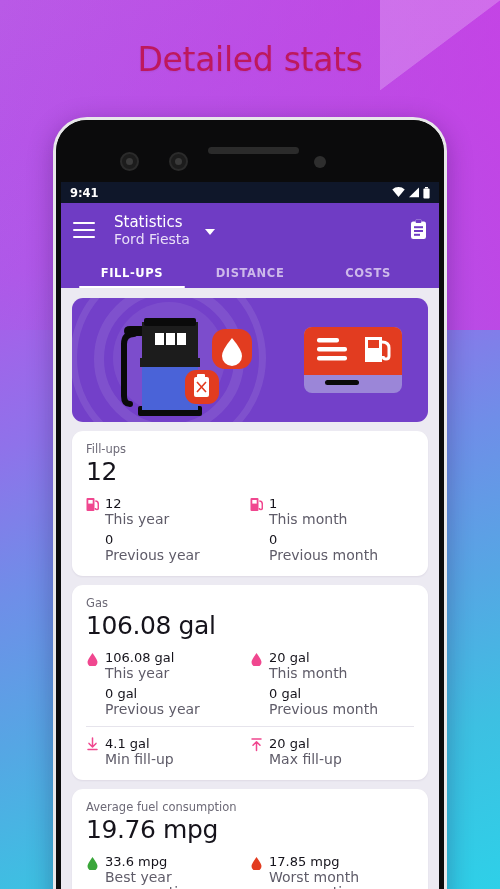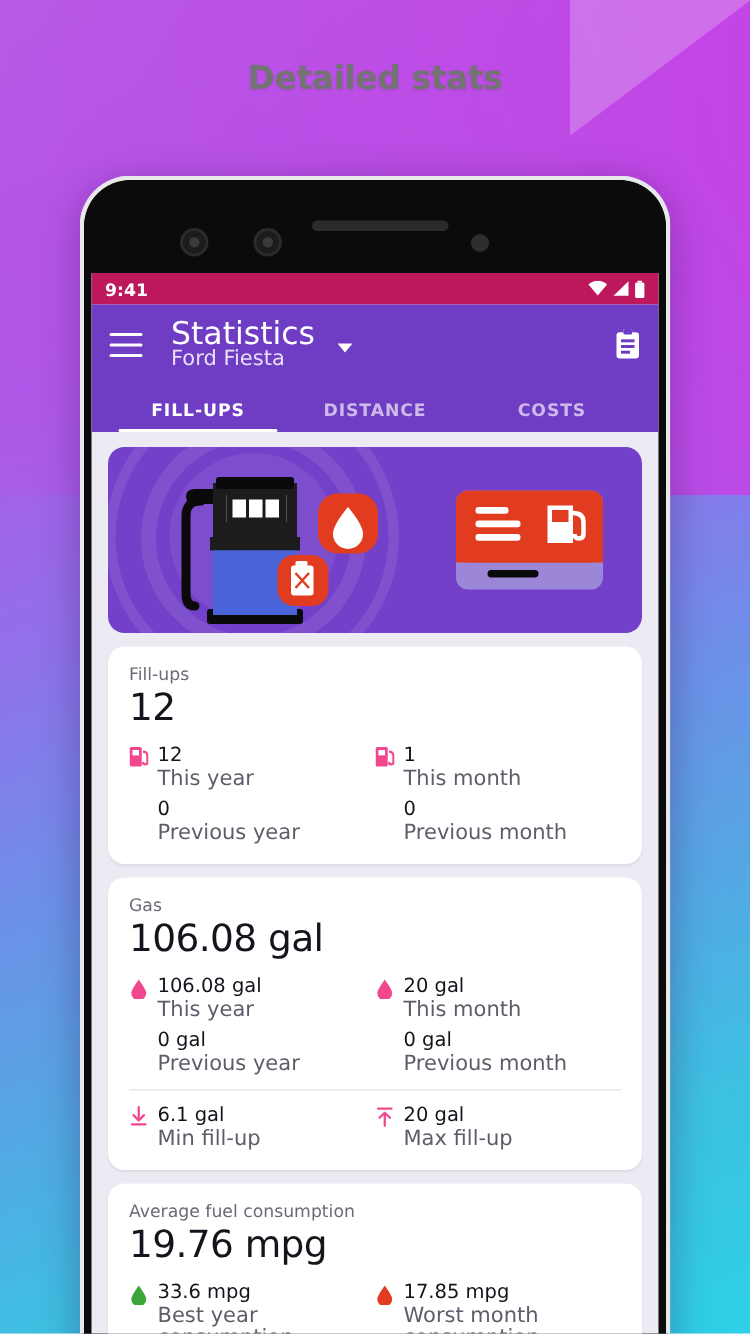--- a/index.html
+++ b/index.html
@@ -27,23 +27,23 @@
   
   .huetop {
     position:absolute; top:0; left:0; width:100%; height:330px;
     background:linear-gradient(105deg, rgba(168,94,226,0.0) 0%, rgba(201,62,226,0.55) 65%, rgba(207,56,228,0.75) 100%);
     pointer-events:none;
   }
 
   .headline {
     position:absolute; top:40px; left:0; width:100%;
     text-align:center;
-    color:#737373;
-    font-size:22px;
-    font-weight:bold;
+    color:#be185d;
+    font-size:33px;
+    font-weight:normal;
     letter-spacing:-0.3px;
     z-index:5;
     text-shadow:0 1px 2px rgba(0,0,0,0.08);
   }
 
   
   .phone {
     position:absolute;
     left:53px; top:117px;
     width:394px; height:790px;
@@ -65,32 +65,32 @@
   .sensor { position:absolute; width:12px; height:12px; border-radius:50%; background:#2e2e2e; left:258px; top:36px; }
   .speaker { position:absolute; width:91px; height:7px; border-radius:4px; background:#2b2b2b; left:152px; top:27px; }
 
   .screen {
     position:absolute; left:5px; right:5px; top:62px; bottom:0;
     background:#eceaf2;
     overflow:hidden;
   }
 
   .statusbar {
-    height:21px; background:#be185d; color:#fff;
+    height:21px; background:#0f172a; color:#fff;
     display:flex; align-items:center; justify-content:space-between;
     padding:0 9px; font-size:11.5px; font-weight:bold;
   }
   .sb-right { display:flex; align-items:center; gap:3px; }
 
   .appbar { background:#6f3cc4; padding:10px 12px 0 12px; }
   .appbar-row { display:flex; align-items:center; }
   .hamburger { width:22px; height:16px; display:flex; flex-direction:column; justify-content:space-between; cursor:pointer; flex:0 0 auto; }
   .hamburger span { display:block; height:2px; background:#fff; border-radius:1px; }
   .titlewrap { margin-left:19px; }
-  .title-main { color:#fff; font-size:21px; line-height:19px; }
+  .title-main { color:#fff; font-size:15px; line-height:19px; }
   .title-sub { color:#e9dff8; font-size:14px; line-height:14px; }
   .caret { margin-left:15px; width:0;height:0;border-left:5.5px solid transparent;border-right:5.5px solid transparent;border-top:6px solid #fff; margin-top:4px; }
   .spacer { flex:1; }
   .clip-icon { width:17px; height:21px; position:relative; }
 
   .tabs { display:flex; margin-top:11px; }
   .tab { flex:1; text-align:center; padding:9px 0 8px 0; font-size:11.5px; font-weight:bold; letter-spacing:0.6px; color:#cdb9ea; position:relative; cursor:pointer; }
   .tab.active { color:#ffffff; }
   .tab.active::after { content:""; position:absolute; left:6px; right:6px; bottom:0; height:2.5px; background:#fff; border-radius:2px; }
 
@@ -300,21 +300,21 @@
             </div>
           </div>
           <div class="divider"></div>
           <div class="grid2" style="margin-top:0;">
             <div class="col">
               <div class="stat-row">
                 <svg class="stat-ico" viewBox="0 0 13 15">
                   <path d="M6.5 1 L6.5 9.5 M3 6.4 L6.5 10 L10 6.4" stroke="#f0478f" stroke-width="1.5" fill="none" stroke-linecap="round" stroke-linejoin="round"></path>
                   <path d="M2 12.6 L11 12.6" stroke="#f0478f" stroke-width="1.5" stroke-linecap="round"></path>
                 </svg>
-                <div class="stat-num">6.1 gal</div>
+                <div class="stat-num">4.1 gal</div>
               </div>
               <div class="stat-cap tight">Min fill-up</div>
             </div>
             <div class="col">
               <div class="stat-row">
                 <svg class="stat-ico" viewBox="0 0 13 15">
                   <path d="M2 2 L11 2" stroke="#f0478f" stroke-width="1.5" stroke-linecap="round"></path>
                   <path d="M6.5 5 L6.5 13.5 M3 8.2 L6.5 4.8 L10 8.2" stroke="#f0478f" stroke-width="1.5" fill="none" stroke-linecap="round" stroke-linejoin="round"></path>
                 </svg>
                 <div class="stat-num">20 gal</div>

